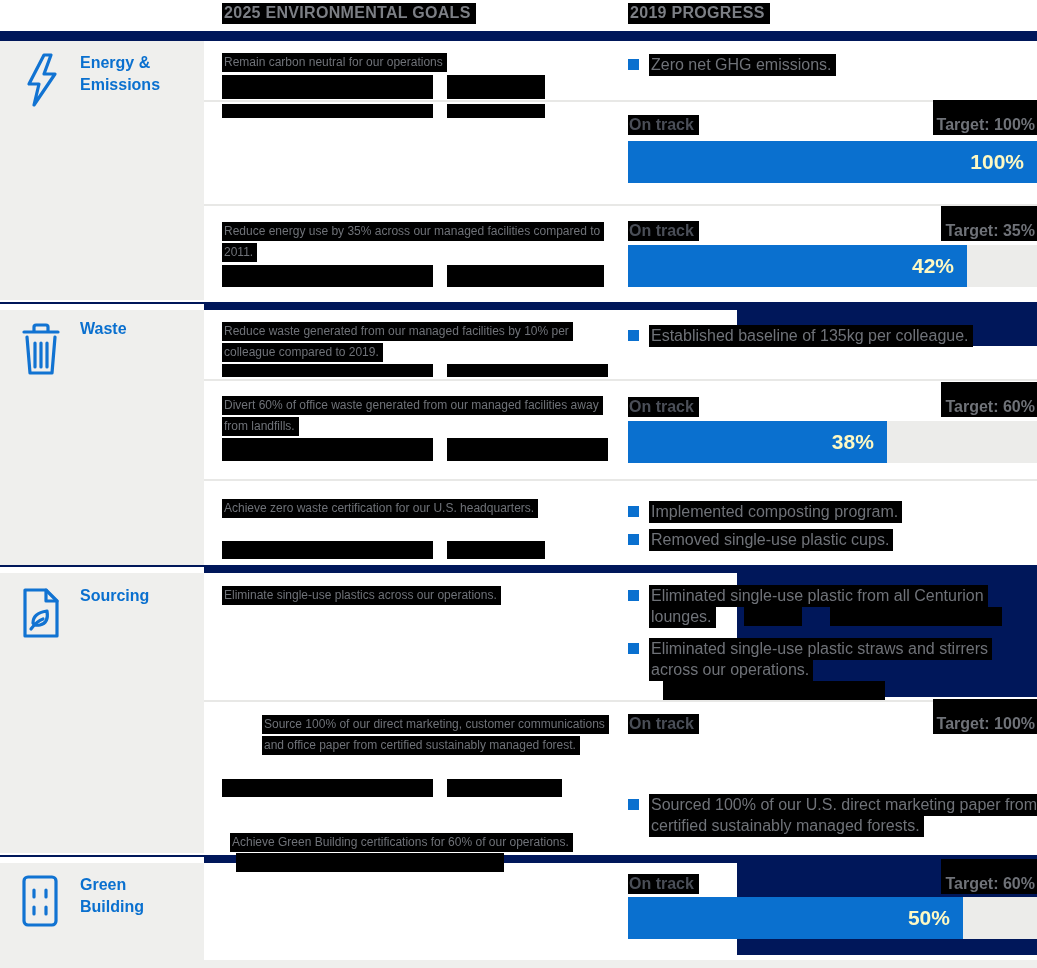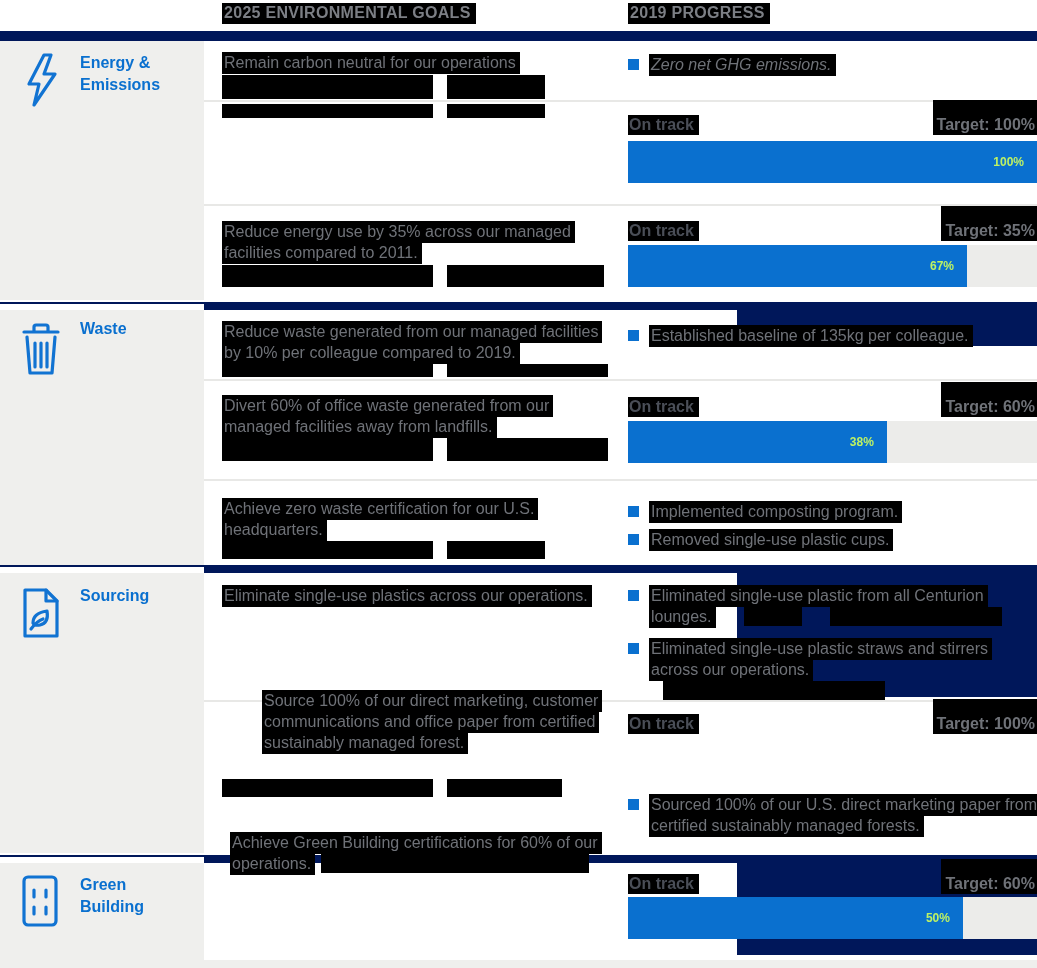--- a/index.html
+++ b/index.html
@@ -16,42 +16,42 @@
   .side-cell { position:absolute; left:0; width:204px; background:#EFEFED; }
   .side-label { position:absolute; left:80px; width:108px; font-size:16px; font-weight:bold; color:#0A70CF; line-height:22px; }
   .side-icon { position:absolute; left:20px; }
   .sec-line-thin { position:absolute; left:0; width:204px; height:2px; background:#00175A; }
   .sec-line-thick { position:absolute; left:204px; width:833px; height:8px; background:#00175A; }
   .row-divider { position:absolute; left:204px; width:833px; height:2px; background:#E8E8E6; }
   .navy-block { position:absolute; left:737px; width:300px; background:#00175A; }
   .bottom-band { position:absolute; left:0; top:960px; width:1037px; height:8px; background:#EFEFED; }
 
   
-  .rtext { position:absolute; left:222px; width:390px; font-size:16px; line-height:21px; color:#6F7278; }
+  .rtext { position:absolute; left:222px; width:390px; font-size:12px; line-height:21px; color:#6F7278; }
   .rtext .hl { background:#000; color:#6F7278; padding:2px 4px 3px 2px;
     -webkit-box-decoration-break:clone; box-decoration-break:clone; }
   .xrow { position:absolute; left:222px; display:flex; gap:14px; }
   .xrow i { display:block; background:#000; }
   .tb { display:inline-block; background:#000; height:19px; vertical-align:-4px; }
 
   
   .bullet { position:absolute; left:628px; width:409px; display:flex; }
   .bullet .sq { flex:0 0 11px; width:11px; height:11px; background:#0A70CF; margin:5px 10px 0 0; }
   .bullet p { flex:1; font-size:16px; line-height:21px; color:#6F7278; }
   .bullet p .hl { background:#000; color:#6F7278; padding:2px 4px 3px 2px;
     -webkit-box-decoration-break:clone; box-decoration-break:clone; }
 
   .status-label { position:absolute; left:628px; font-size:16px; font-weight:bold; }
   .status-label span { background:#000; color:#4A4E57; padding:1px 5px 2px 1px; }
   .target-label { position:absolute; left:628px; width:409px; text-align:right; font-size:16px; font-weight:bold; }
   .target-label span { background:#000; color:#6F7278; padding:16px 2px 2px 4px; }
 
   .bar { position:absolute; left:628px; width:409px; height:42px; background:#ECECEA; }
   .bar .fill { height:100%; background:#0A70CF; display:flex; align-items:center; justify-content:flex-end; }
-  .bar .fill span { color:#bef264; font-size:12px; font-weight:bold; padding-right:13px; }
+  .bar .fill span { color:#fef9c3; font-size:21px; font-weight:bold; padding-right:13px; }
 
   svg { display:block; }
 </style>
 </head>
 <body>
 
 <div class="page">
 
   <div class="col-header" style="left:222px;">2025 ENVIRONMENTAL GOALS</div>
   <div class="col-header" style="left:628px;">2019 PROGRESS</div>
@@ -63,21 +63,21 @@
       <path d="M24 3 L9 32 H19 L14 53 L35 22 H24 L31 3 Z"></path>
     </svg>
   </div>
   <div class="side-label" style="top:52px;">Energy &amp; Emissions</div>
 
   <div class="rtext" style="top:52px;"><span class="hl">Remain carbon neutral for our operations</span></div>
   <div class="xrow" style="top:75px;">
       <i style="width:211px;height:24px;"></i>
       <i style="width:98px;height:24px;"></i>
     </div>
-  <div class="bullet" style="top:54px;font-style:italic;">
+  <div class="bullet" style="top:54px;">
     <span class="sq"></span>
     <p><span class="hl">Zero net GHG emissions.</span></p>
   </div>
   <div class="row-divider" style="top:100px;"></div>
 
   <div class="xrow" style="top:104px;">
       <i style="width:211px;height:14px;"></i>
       <i style="width:98px;height:14px;"></i>
     </div>
   <div class="status-label" style="top:116px;"><span>On track</span></div>
@@ -91,21 +91,21 @@
 
   <div class="rtext" style="top:221px;"><span class="hl">Reduce energy use by 35% across our managed facilities compared to 2011.</span></div>
   <div class="xrow" style="top:265px;">
       <i style="width:211px;height:22px;"></i>
       <i style="width:157px;height:22px;"></i>
     </div>
   <div class="status-label" style="top:222px;"><span>On track</span></div>
   <div class="target-label" style="top:222px;"><span>Target: 35%</span></div>
   <div class="bar" style="top:245px;">
     <div class="fill" style="width: 82.9%;">
-        <span>67%</span>
+        <span>42%</span>
       </div>
   </div>
 
   <div class="sec-line-thin" style="top:302px;"></div>
   <div class="sec-line-thick" style="top:302px;"></div>
 
   <div class="side-cell" style="top:310px;height:255px;"></div>
   <div class="navy-block" style="top:310px;height:36px;"></div>
   <div class="side-icon" style="top:322px;">
     <svg width="42" height="54" viewBox="0 0 42 54" fill="none" stroke="#1173D2" stroke-width="3.2" stroke-linejoin="round" stroke-linecap="round">
@@ -175,21 +175,21 @@
   <div class="bullet" style="top:638px;">
     <span class="sq"></span>
     <p><span class="hl">Eliminated single-use plastic straws and stirrers across our operations.</span><i class="tb" style="width:222px;margin-left:14px;"></i></p>
   </div>
   <div class="bullet" style="top:585px;">
     <span class="sq"></span>
     <p><span class="hl">Eliminated single-use plastic from all Centurion lounges.</span><i class="tb" style="width:58px;margin-left:28px;"></i><i class="tb" style="width:172px;margin-left:28px;"></i></p>
   </div>
   <div class="row-divider" style="top:700px;"></div>
 
-  <div class="rtext" style="top:690px;padding-left:40px;"><span class="hl">Source 100% of our direct marketing, customer communications and office paper from certified sustainably managed forest.</span></div>
+  <div class="rtext" style="top:714px;padding-left:40px;"><span class="hl">Source 100% of our direct marketing, customer communications and office paper from certified sustainably managed forest.</span></div>
   <div class="xrow" style="top:779px;">
       <i style="width:211px;height:18px;"></i>
       <i style="width:115px;height:18px;"></i>
     </div>
   <div class="status-label" style="top:715px;"><span>On track</span></div>
   <div class="target-label" style="top:715px;"><span>Target: 100%</span></div>
   <div class="bullet" style="top:794px;">
     <span class="sq"></span>
     <p><span class="hl">Sourced 100% of our U.S. direct marketing paper from certified sustainably managed forests.</span></p>
   </div>

